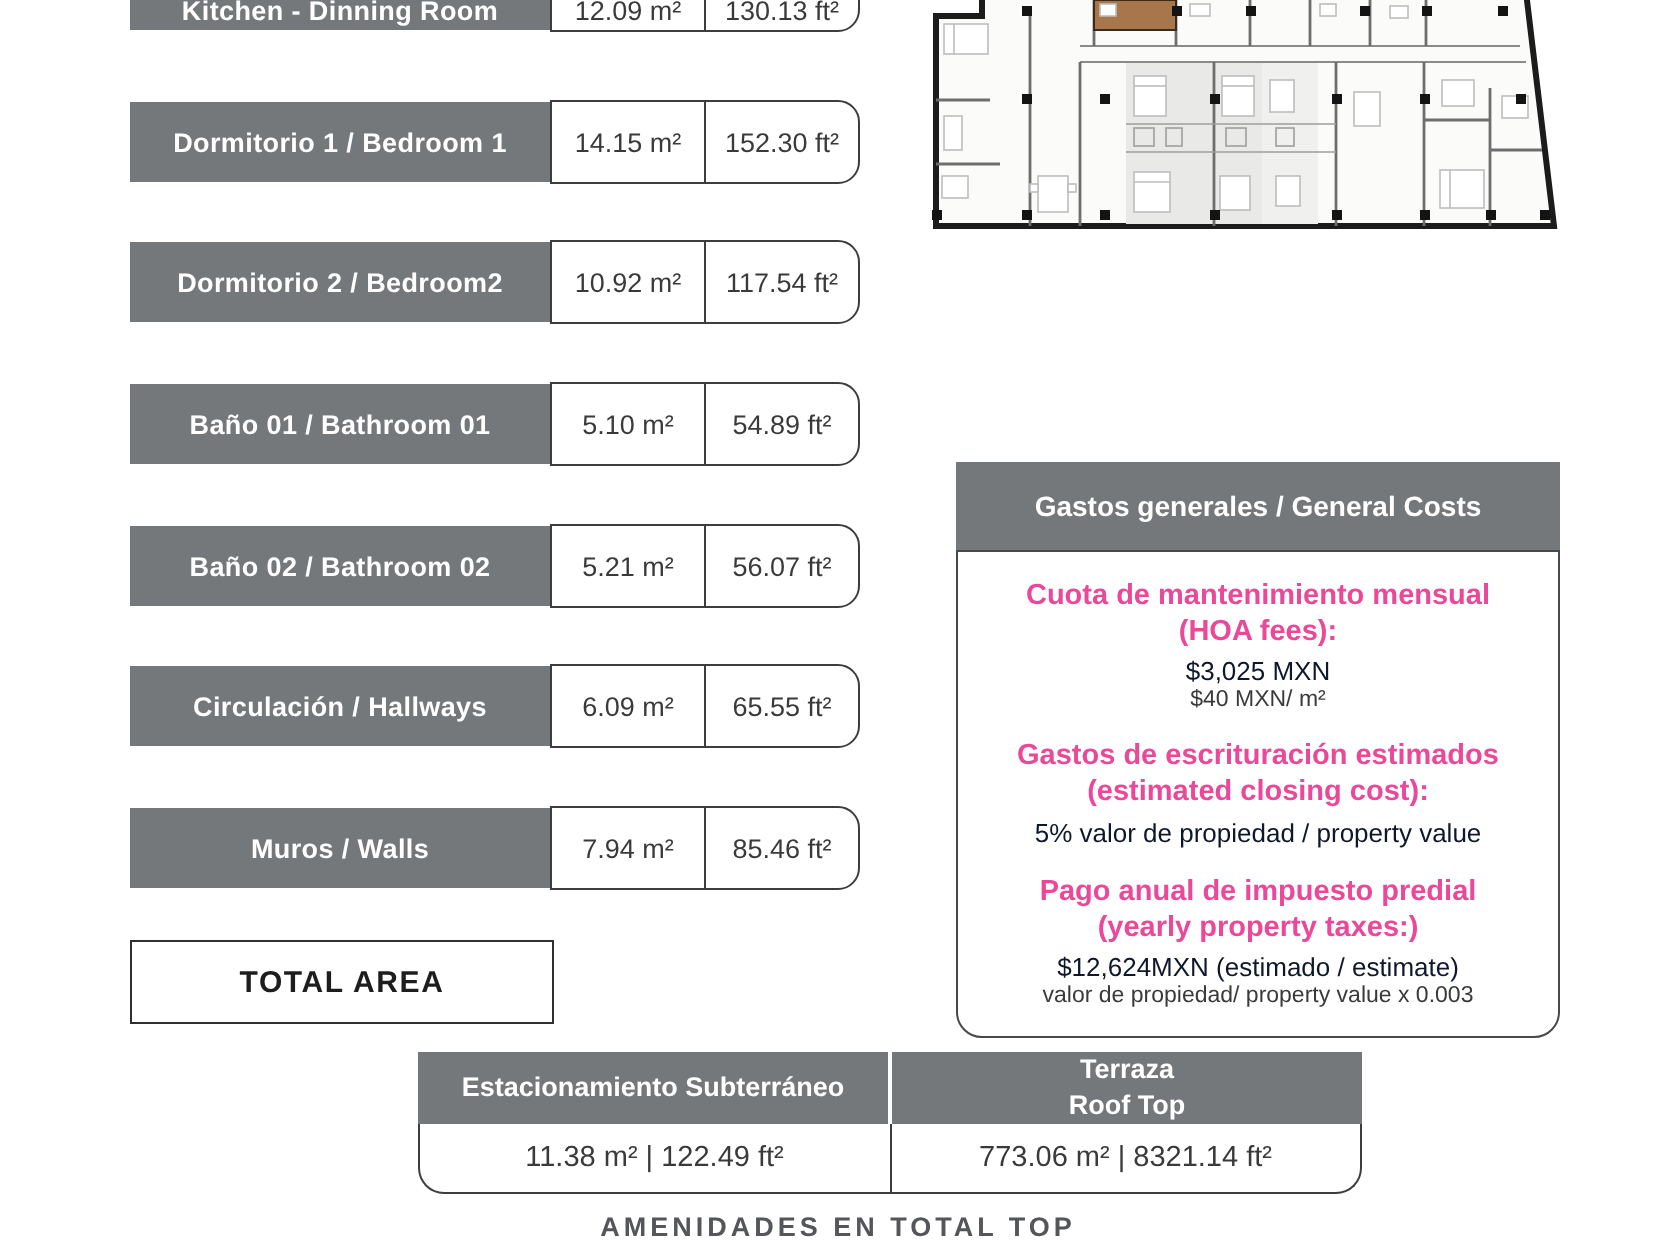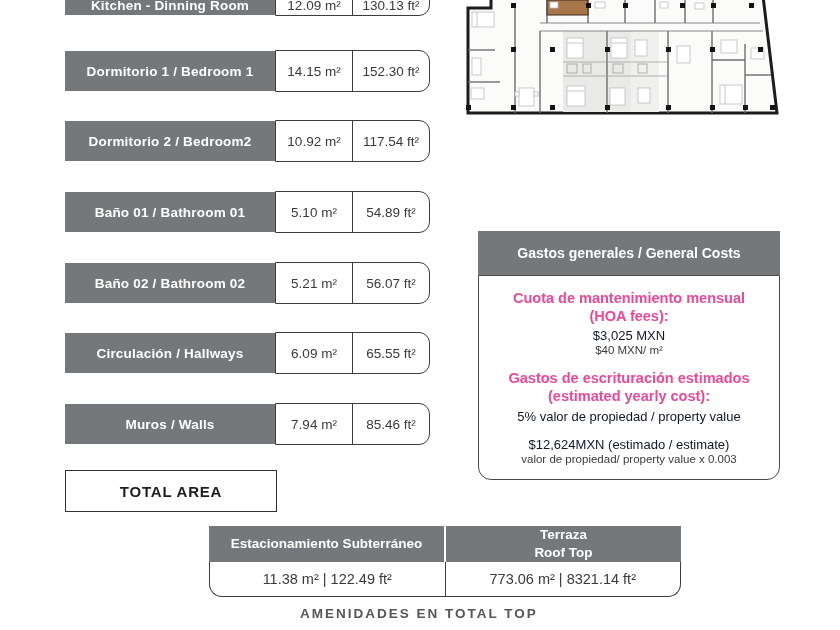--- a/index.html
+++ b/index.html
@@ -246,25 +246,29 @@
         <div class="h">
           <div>Cuota de mantenimiento mensual</div>
           <div>(HOA fees):</div>
         </div>
         <div class="v">$3,025 MXN</div>
         <div class="n">$40 MXN/ m²</div>
       </div>
       <div class="csec">
         <div class="h">
           <div>Gastos de escrituración estimados</div>
-          <div>(estimated yearly cost):</div>
+          <div>(estimated closing cost):</div>
         </div>
         <div class="v">5% valor de propiedad / property value</div>
       </div>
       <div class="csec">
+        <div class="h">
+          <div>Pago anual de impuesto predial</div>
+          <div>(yearly property taxes:)</div>
+        </div>
         <div class="v">$12,624MXN (estimado / estimate)</div>
         <div class="n">valor de propiedad/ property value x 0.003</div>
       </div>
     </div>
   </div>
 
   <div class="extras">
     <div class="ex-head">
       <div class="ex-hcell left">
         <div>Estacionamiento Subterráneo</div>

